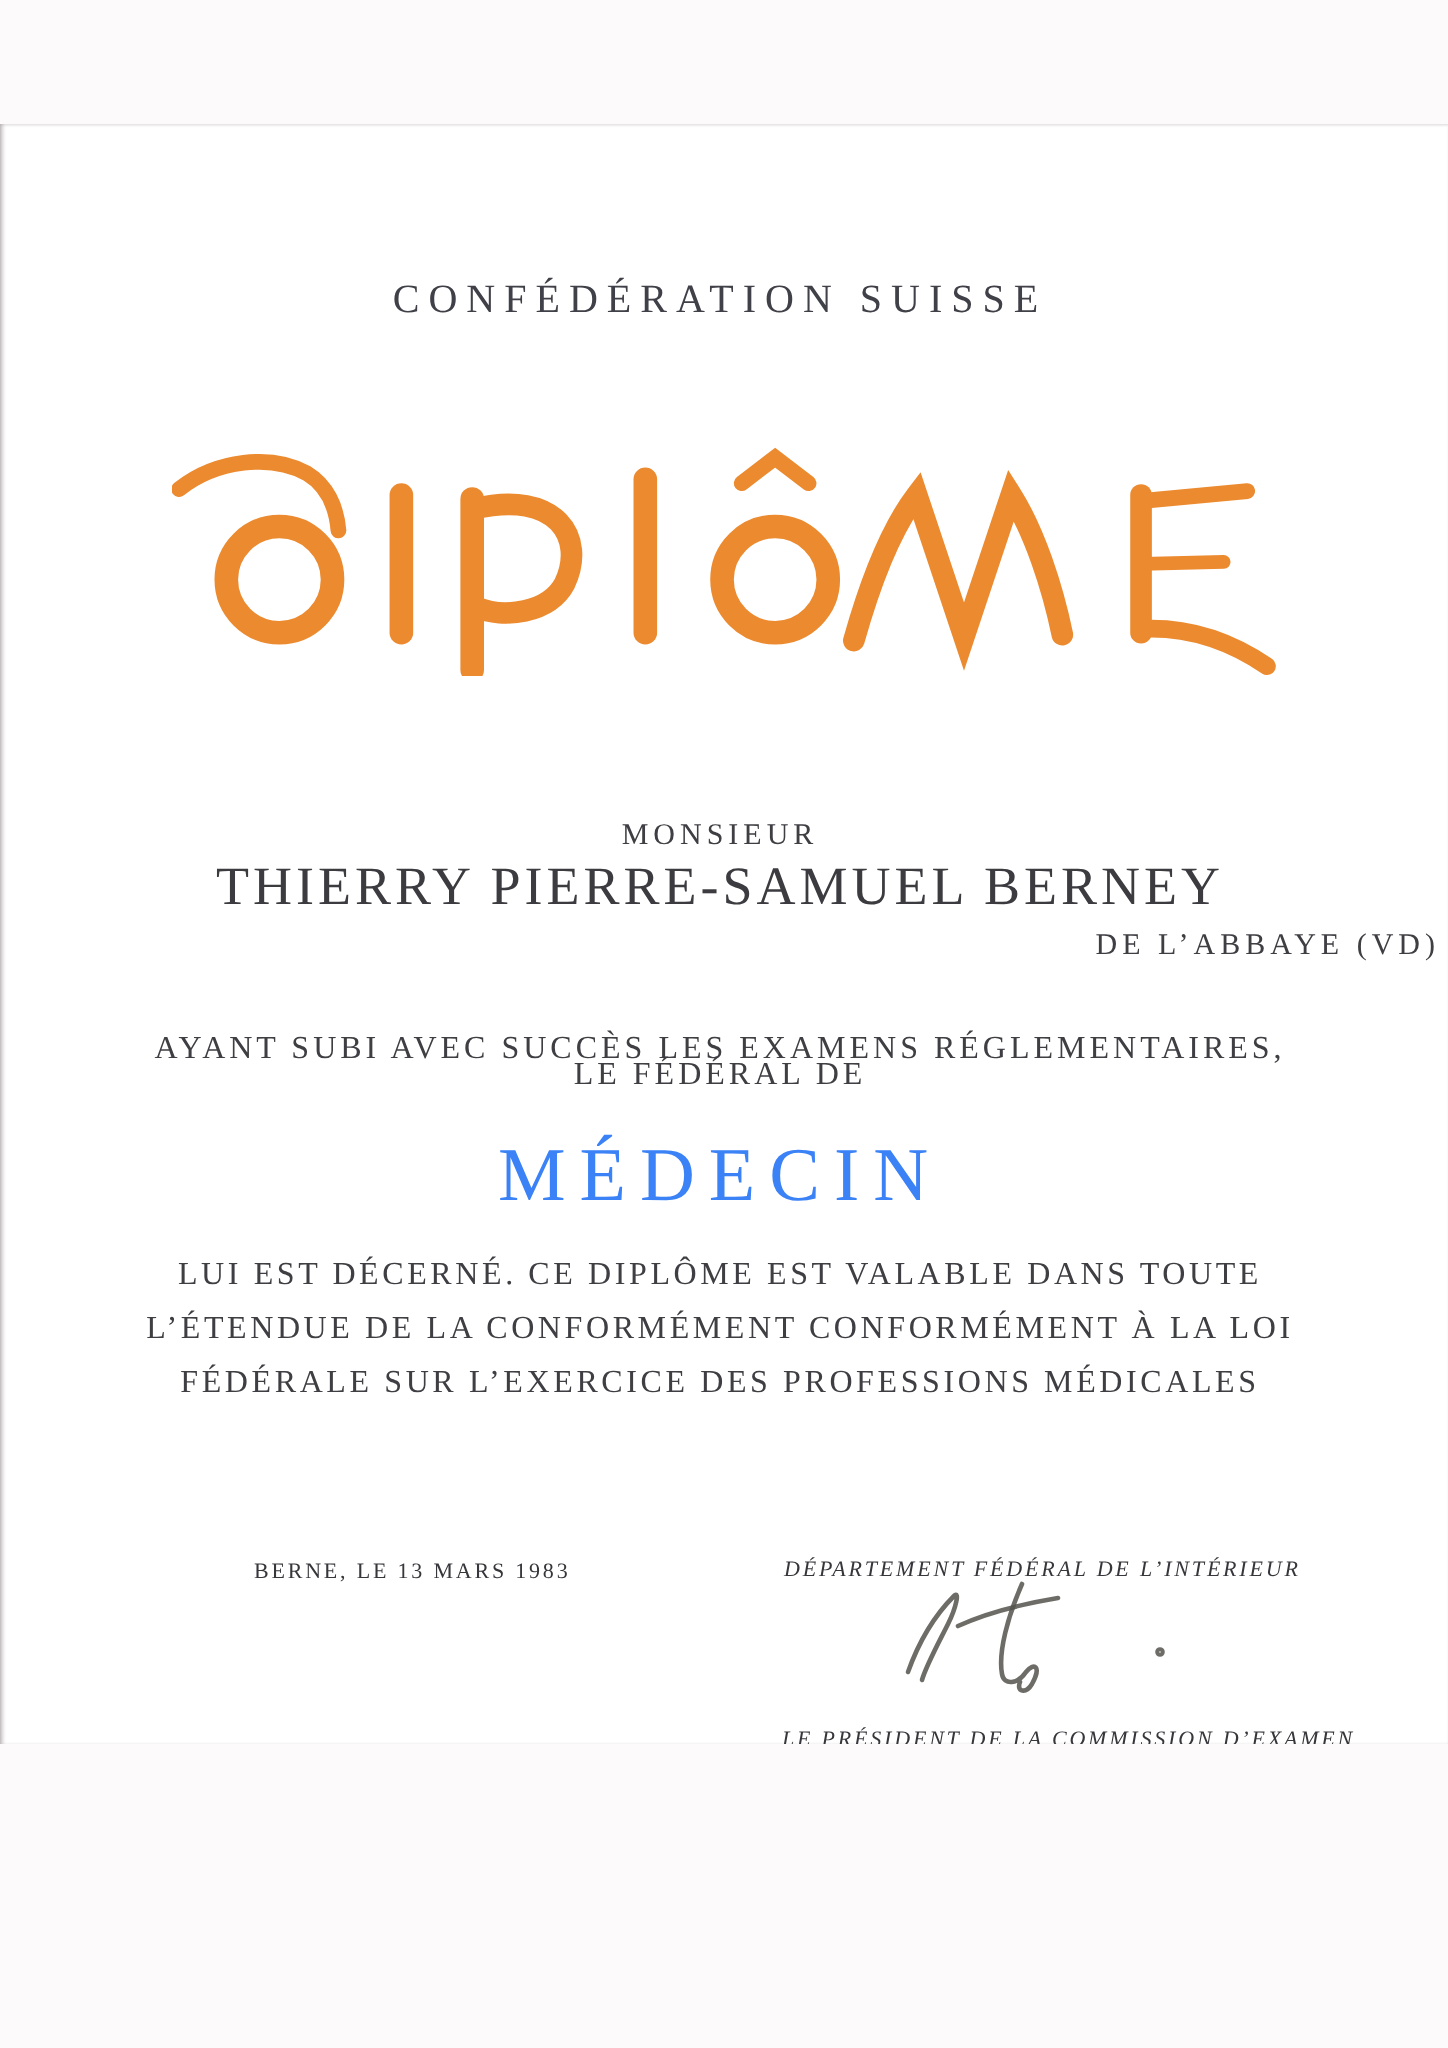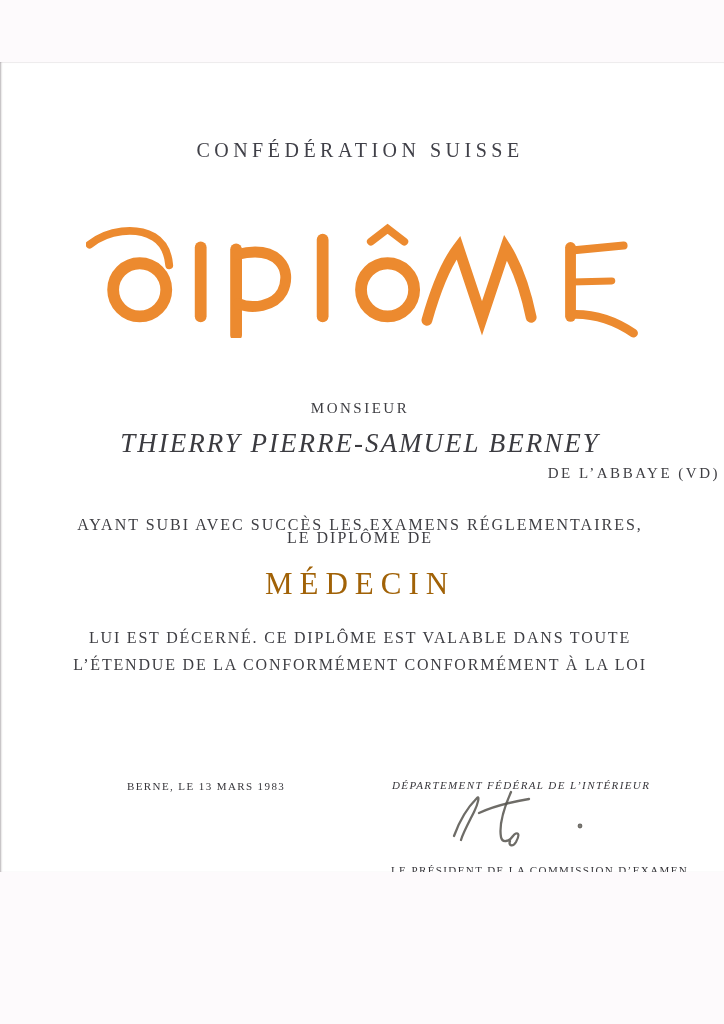--- a/index.html
+++ b/index.html
@@ -21,33 +21,33 @@
   }
   .paper{
     position:absolute;left:0;right:0;top:62px;bottom:0;
     background:var(--paper);
     box-shadow:inset 2px 0 2px -1px rgba(95,85,90,.45), inset 0 1px 1px rgba(160,150,155,.15);
   }
   .line{position:absolute;left:0;right:4px;text-align:center;white-space:nowrap;}
   .header-title{top:139px;font-size:20px;letter-spacing:4.5px;color:#404048;}
   .wordmark-wrap{position:absolute;top:218px;left:0;right:0;text-align:center;}
   .wordmark-wrap svg{display:inline-block;}
-  .salutation{top:400px;font-size:15px;letter-spacing:2.5px;}
-  .recipient-name{top:428px;font-size:27px;letter-spacing:2px;color:#3B3B40;font-style:italic;}
+  .salutation{top:410px;font-size:15px;letter-spacing:2.5px;}
+  .recipient-name{top:428px;font-size:27px;letter-spacing:2px;color:#3B3B40;}
   .recipient-origin{top:465px;font-size:15px;letter-spacing:2.5px;text-align:right;}
   .statement-1{top:516px;font-size:16px;letter-spacing:2px;}
   .statement-2{top:529px;font-size:16px;letter-spacing:2px;}
-  .degree-title{top:566px;font-size:31px;letter-spacing:7px;color:#a16207;}
+  .degree-title{top:566px;font-size:38px;letter-spacing:7px;color:#3b82f6;}
   .decree{position:absolute;top:624px;left:0;right:4px;text-align:center;
           font-size:16px;letter-spacing:1.8px;line-height:27px;}
   .decree div{white-space:nowrap;}
   .small-caps{position:absolute;font-size:11px;letter-spacing:1.4px;color:#37363B;white-space:nowrap;}
   .place-date{left:127px;top:780px;}
   .authority-1{left:392px;top:779px;font-style:italic;}
-  .authority-2{left:391px;top:864px;}
+  .authority-2{left:391px;top:864px;font-style:italic;}
   .sig{position:absolute;}
   .sig-1{left:432px;top:786px;}
   .sig-2{left:418px;top:878px;}
   .wordmark-stroke{fill:none;stroke:var(--accent-orange);stroke-linecap:round;}
   .sig-stroke{fill:none;stroke:#55524C;stroke-linecap:round;stroke-linejoin:round;opacity:.85;}
   .sr-only{position:absolute;width:1px;height:1px;overflow:hidden;clip:rect(0 0 0 0);white-space:nowrap;}
 </style>
 </head>
 <body>
 
@@ -80,26 +80,27 @@
       <path class="wordmark-stroke" d="M 493,65 L 534,64" stroke-width="7"></path>
       <path class="wordmark-stroke" d="M 493,98 C 517,97 537,104 556,117" stroke-width="9"></path>
     </svg>
   </div>
 
   <div class="line salutation">MONSIEUR</div>
   <div class="line recipient-name">THIERRY PIERRE-SAMUEL BERNEY</div>
   <div class="line recipient-origin">DE L’ABBAYE (VD)</div>
 
   <div class="line statement-1">AYANT SUBI AVEC SUCCÈS LES EXAMENS RÉGLEMENTAIRES,</div>
-  <div class="line statement-2">LE DIPLÔME DE</div>
+  <div class="line statement-2">LE FÉDÉRAL DE</div>
   <div class="line degree-title">MÉDECIN</div>
 
   <div class="decree">
     <div>LUI EST DÉCERNÉ. CE DIPLÔME EST VALABLE DANS TOUTE</div>
     <div>L’ÉTENDUE DE LA CONFORMÉMENT CONFORMÉMENT À LA LOI</div>
+    <div>FÉDÉRALE SUR L’EXERCICE DES PROFESSIONS MÉDICALES</div>
   </div>
 
   <div class="small-caps place-date">BERNE, LE 13 MARS 1983</div>
 
   <div class="small-caps authority-1">DÉPARTEMENT FÉDÉRAL DE L’INTÉRIEUR</div>
 
   <svg class="sig sig-1" width="160" height="62" viewBox="0 0 160 62">
     <path class="sig-stroke" d="M 22,50 C 27,36 35,22 45,12 C 48,9 46,18 42,26 C 37,36 31,47 29,54" stroke-width="2.3"></path>
     <path class="sig-stroke" d="M 47,27 C 62,20 79,16 97,13" stroke-width="2.3"></path>
     <path class="sig-stroke" d="M 79,6 C 72,22 67,40 69,51 C 70,57 77,56 81,50 C 85,45 89,47 84,56 C 81,61 76,60 78,55" stroke-width="2.3"></path>

